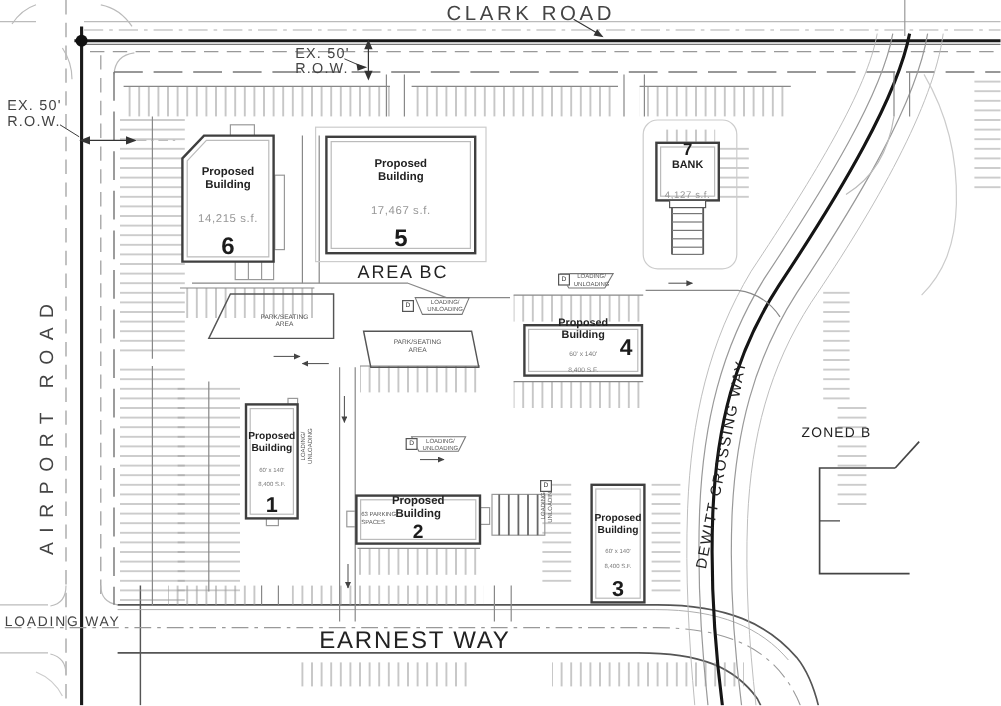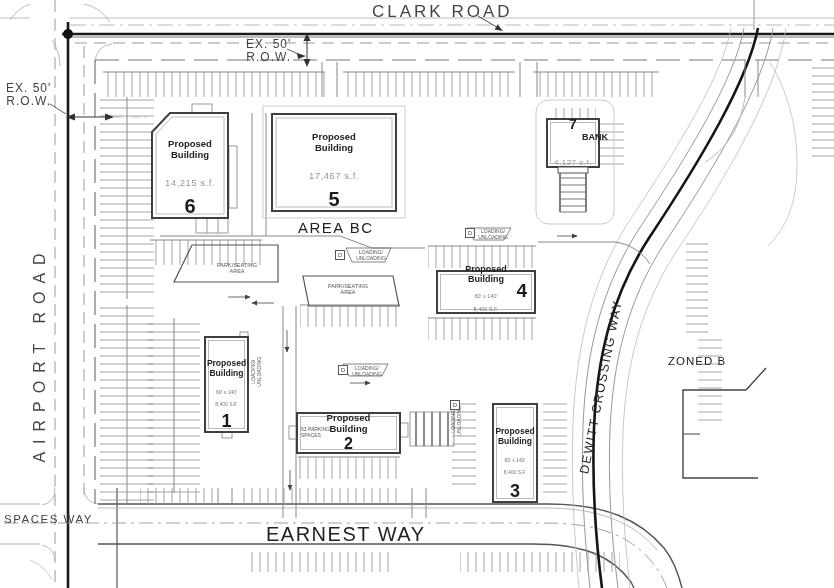--- a/index.html
+++ b/index.html
@@ -1,20 +1,20 @@
 <!DOCTYPE html>
 <html><head>
 <meta charset="utf-8">
 <style>
   html,body{margin:0;padding:0;background:#fff;}
   .plan{position:relative;width:834px;height:588px;background:#fff;overflow:hidden;
         font-family:"Liberation Sans","DejaVu Sans",sans-serif;color:#333;}
   .plan svg{position:absolute;left:0;top:0;}
   .lbl{position:absolute;white-space:pre-line;line-height:1.12;color:#3a3a3a;}
-  .tech{letter-spacing:1px;text-align:center;}
+  .tech{letter-spacing:1px;}
   .hand{color:#222;letter-spacing:1px;}
   .tiny{font-size:5.5px;text-align:center;color:#555;line-height:1.15;}
   .rot{transform-origin:center center;}
   .bstack{position:absolute;display:flex;flex-direction:column;align-items:center;
           justify-content:flex-end;text-align:center;}
   .bname{font-size:9.5px;font-weight:bold;color:#222;white-space:pre-line;line-height:1.15;}
   .barea{font-size:9.5px;color:#979797;margin-top:16px;letter-spacing:.5px;}
   .bsize{font-size:5.5px;color:#777;margin-top:4px;line-height:1.2;white-space:pre-line;}
   .bnum{font-size:19px;font-weight:bold;color:#1c1c1c;margin-top:7px;}
   .dbox{position:absolute;width:8px;height:8px;border:1px solid #555;font-size:5.5px;
@@ -248,21 +248,21 @@
   <div class="lbl tech" style="left:6px;top:82px;font-size:12px;color:#444;">EX. 50'
 R.O.W.</div>
 
   <div class="lbl hand" style="left:298px;top:220px;font-size:15px;letter-spacing:1.5px;">AREA BC</div>
 
   <div class="lbl hand" style="left:668px;top:355px;font-size:11.5px;">ZONED B</div>
 
   <div class="lbl hand rot" style="left:501px;top:380px;width:200px;font-size:12.5px;letter-spacing:1.5px;
        text-align:center;transform:rotate(-79deg);">DEWITT CROSSING WAY</div>
 
-  <div class="lbl tech" style="left:4px;top:513px;font-size:11.5px;letter-spacing:1.5px;color:#444;">SPACES WAY</div>
+  <div class="lbl tech" style="left:4px;top:513px;font-size:11.5px;letter-spacing:1.5px;color:#444;">LOADING WAY</div>
 
   <div class="lbl hand" style="left:266px;top:523px;font-size:20px;letter-spacing:1.5px;">EARNEST WAY</div>
 
   <div class="lbl tiny" style="left:207px;top:262px;width:60px;">PARK/SEATING
 AREA</div>
   <div class="lbl tiny" style="left:318px;top:283px;width:60px;">PARK/SEATING
 AREA</div>
 
   <div class="lbl tiny" style="left:352px;top:250px;width:38px;font-size:5px;">LOADING/
 UNLOADING</div>
@@ -289,21 +289,21 @@
 
   <div class="bstack" style="left:272px;top:114px;width:124px;height:97px;">
     <div class="bname">Proposed
 Building</div>
     <div class="barea">17,467 s.f.</div>
     <div class="bnum" style="font-size:20px;">5</div>
   </div>
 
   <div class="bstack" style="left:547px;top:119px;width:52px;height:48px;">
     <div class="bnum" style="font-size:14px;margin-top:0;">7</div>
-    <div class="bname" style="font-size:9px;padding-left:44px;">BANK</div>
+    <div class="bname" style="font-size:9px;">BANK</div>
     <div class="barea" style="font-size:8px;margin-top:16px;">4,127 s.f.</div>
   </div>
 
   <div class="bstack" style="left:437px;top:271px;width:98px;height:42px;">
     <div class="bname" style="font-size:9px;">Proposed
 Building</div>
     <div class="bsize" style="margin-top:2px;">
       <span>60' x 140'</span><br>
       <span>8,400 S.F.</span>
     </div>

